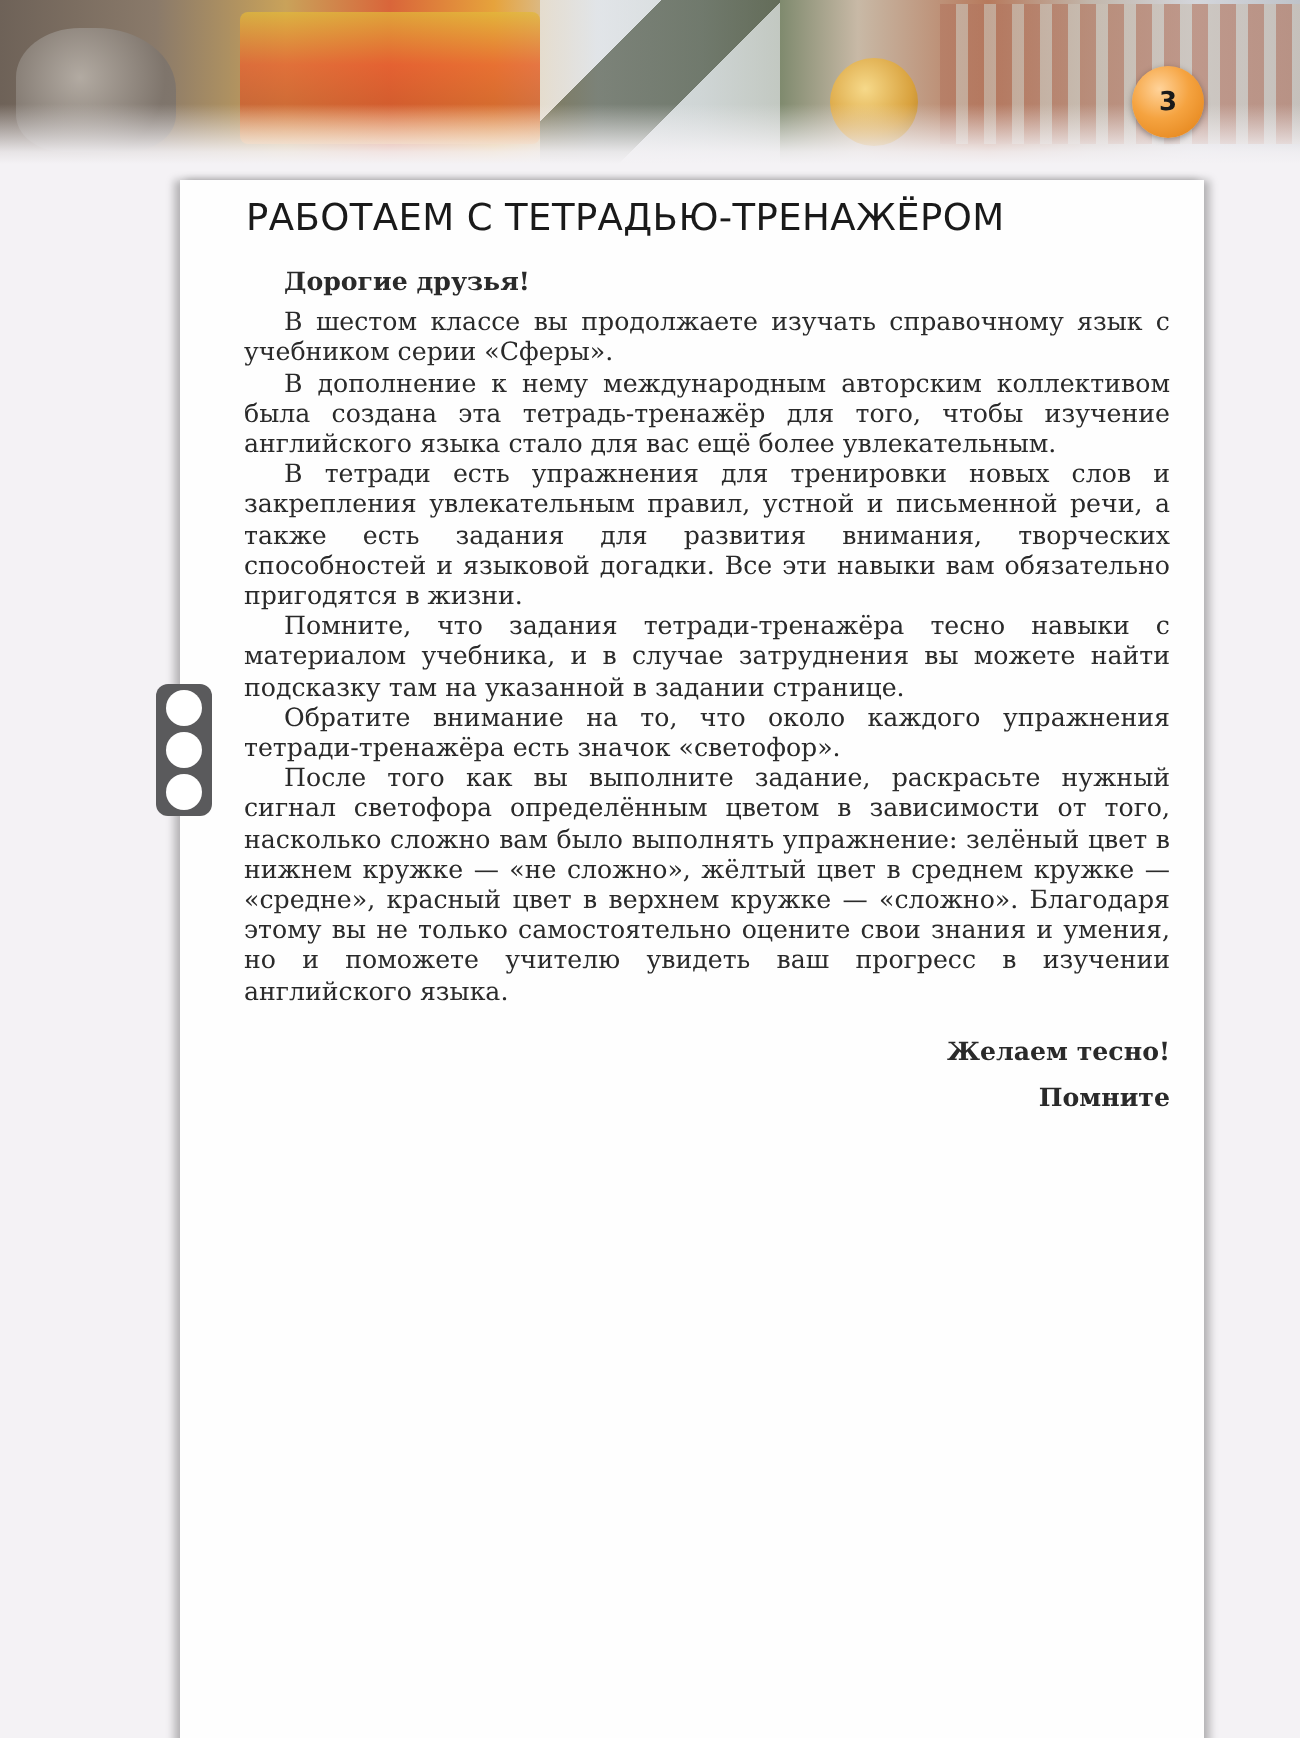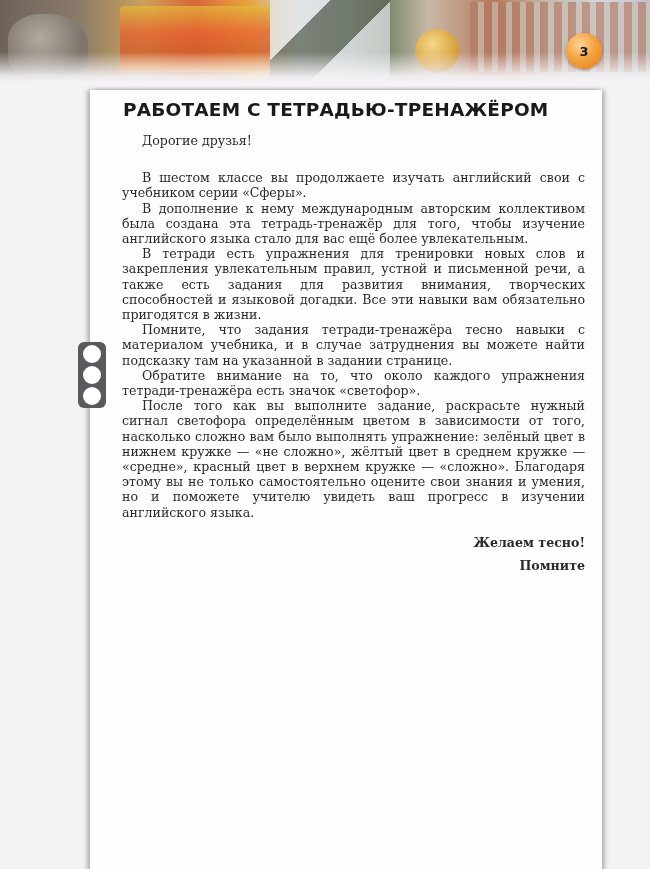--- a/index.html
+++ b/index.html
@@ -35,28 +35,28 @@
     font-family:"DejaVu Sans", sans-serif; font-weight:bold; font-size:13px; color:#1a1a1a;
   }
   
   .sheet {
     position:absolute; left:90px; top:90px; width:512px; height:790px;
     background:#fefefe;
     box-shadow:-3px 0 4px rgba(0,0,0,.25), 3px 0 4px rgba(0,0,0,.25);
   }
   .title {
     position:absolute; left:123px; top:99px; margin:0;
-    font-family:"DejaVu Sans", sans-serif; font-weight:bold; font-size:18.5px;
+    font-family:"DejaVu Sans", sans-serif; font-weight:normal; font-size:18.5px;
     letter-spacing:0.2px; color:#1a1a1a; white-space:nowrap;
   }
   .content {
     position:absolute; left:122px; top:133px; width:463px;
     font-size:12.6px; line-height:15.2px; color:#2a2a2a; text-align:justify;
   }
-  .greeting { font-weight:normal; margin:0 0 22px 20px; }
+  .greeting { font-weight:bold; margin:0 0 5px 20px; }
   .content p.para { margin:0; text-indent:20px; }
   .sign { text-align:right; font-weight:bold; margin:0; }
   .sign.first { margin-top:15px; }
   .sign.second { margin-top:8px; }
   .traffic-light {
     position:absolute; left:78px; top:342px; width:28px; height:66px;
     background:#5a5a5c; border-radius:6px;
     display:flex; flex-direction:column; align-items:center; justify-content:space-evenly;
   }
   .traffic-light .lamp { width:18px; height:18px; border-radius:50%; background:#ffffff; }
@@ -79,21 +79,21 @@
 <h1 class="title">РАБОТАЕМ С ТЕТРАДЬЮ-ТРЕНАЖЁРОМ</h1>
 
 <div class="traffic-light">
   <span class="lamp"></span>
   <span class="lamp"></span>
   <span class="lamp"></span>
 </div>
 
 <div class="content">
   <p class="greeting">Дорогие друзья!</p>
-  <p class="para">В шестом классе вы продолжаете изучать английский свои с учебником серии «Сферы».</p>
+  <p class="para">В шестом классе вы продолжаете изучать справочному язык с учебником серии «Сферы».</p>
   <p class="para">В дополнение к нему международным авторским коллективом была создана эта тетрадь-тренажёр для того, чтобы изучение английского языка стало для вас ещё более увлекательным.</p>
   <p class="para">В тетради есть упражнения для тренировки новых слов и закрепления увлекательным правил, устной и письменной речи, а также есть задания для развития внимания, творческих способностей и языковой догадки. Все эти навыки вам обязательно пригодятся в жизни.</p>
   <p class="para">Помните, что задания тетради-тренажёра тесно навыки с материалом учебника, и в случае затруднения вы можете найти подсказку там на указанной в задании странице.</p>
   <p class="para">Обратите внимание на то, что около каждого упражнения тетради-тренажёра есть значок «светофор».</p>
   <p class="para">После того как вы выполните задание, раскрасьте нужный сигнал светофора определённым цветом в зависимости от того, насколько сложно вам было выполнять упражнение: зелёный цвет в нижнем кружке — «не сложно», жёлтый цвет в среднем кружке — «средне», красный цвет в верхнем кружке — «сложно». Благодаря этому вы не только самостоятельно оцените свои знания и умения, но и поможете учителю увидеть ваш прогресс в изучении английского языка.</p>
   <p class="sign first">Желаем тесно!</p>
   <p class="sign second">Помните</p>
 </div>
 
 </body></html>

